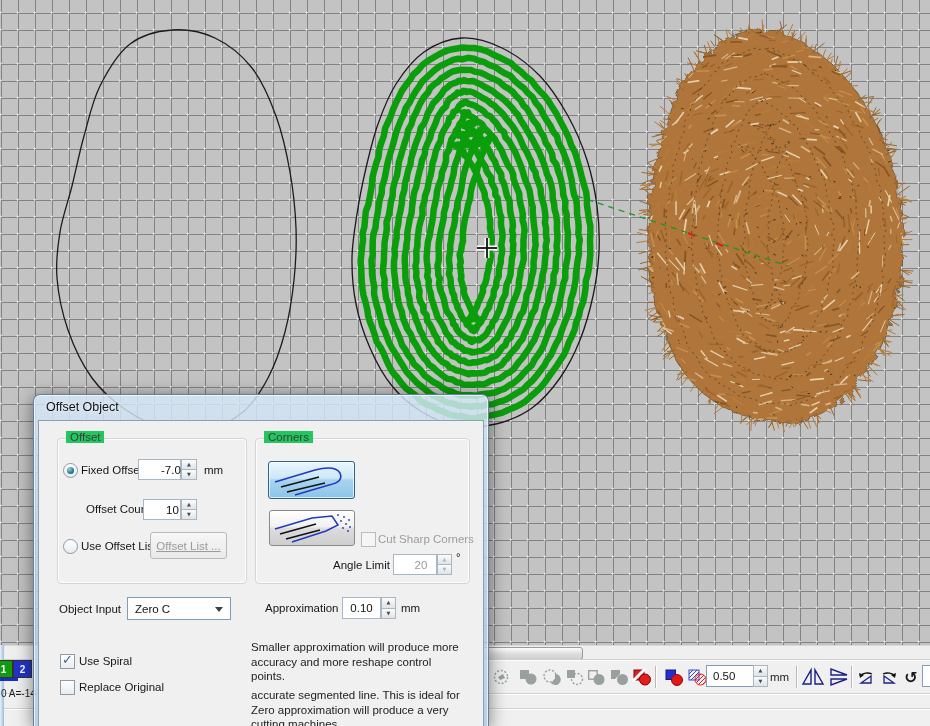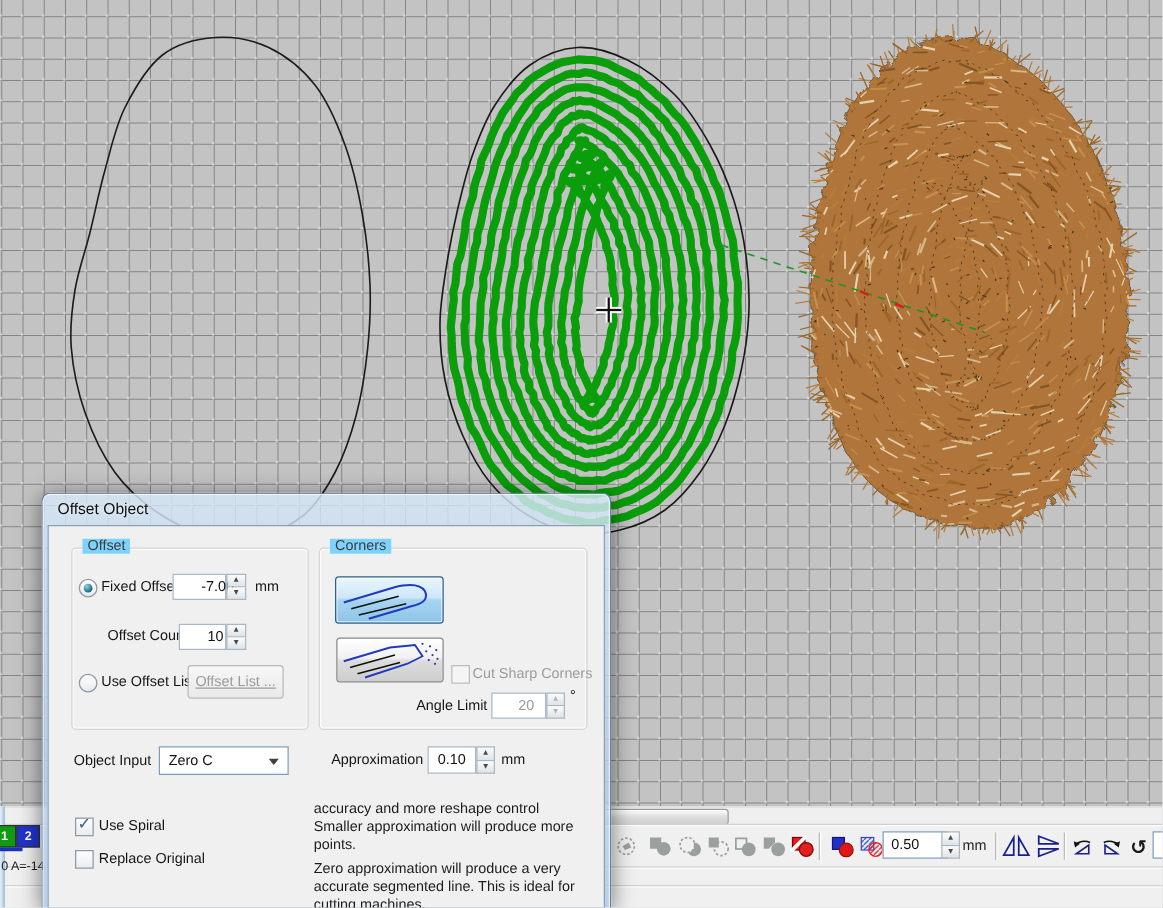--- a/index.html
+++ b/index.html
@@ -44,21 +44,21 @@
   
   #dialog{position:absolute;left:33px;top:394px;width:454px;height:332px;
     border:1px solid #62809e;border-bottom:none;border-radius:7px 7px 0 0;
     background:linear-gradient(rgba(214,232,248,.82),rgba(168,198,228,.78));
     box-shadow:0 3px 18px rgba(0,0,0,.5), inset 0 0 0 1px rgba(255,255,255,.65);}
   #dialog-title{position:absolute;left:12px;top:5px;font-size:12.5px;color:#101010;
     text-shadow:0 0 4px rgba(255,255,255,.9);}
   #dialog-client{position:absolute;left:4px;right:4px;top:25px;bottom:0;background:#f0f0f0;
     border:1px solid #8ba0b5;}
   .grp{position:absolute;border:1px solid #d5d5d5;border-radius:4px;box-shadow:inset 0 0 0 1px #fdfdfd;}
-  .grp-label{position:absolute;top:-8px;left:8px;background:#7dd3fc;padding:0 4px;font-size:11.5px;color:#3c3c3c;}
+  .grp-label{position:absolute;top:-8px;left:8px;background:#22c55e;padding:0 4px;font-size:11.5px;color:#3c3c3c;}
   .lbl{position:absolute;font-size:11.5px;color:#161616;white-space:nowrap;}
   .lbl.dis{color:#9c9c9c;}
   .fld{position:absolute;background:#fff;border:1px solid #a6b8c8;font-size:11.5px;color:#111;
     display:flex;align-items:center;padding-left:22px;box-sizing:border-box;}
   .fld.dis{color:#9b9b9b;}
   .vspin{position:absolute;display:flex;flex-direction:column;box-sizing:border-box;}
   .vspin .sb{flex:1;border:1px solid #aab6c0;background:linear-gradient(#fbfbfb,#dfe4e8);
     font-size:5px;line-height:5px;color:#4a4a4a;display:flex;align-items:center;justify-content:center;
     font-family:"DejaVu Sans",sans-serif;}
   .vspin .sb + .sb{border-top:none;}
@@ -1312,24 +1312,24 @@
         <div class="sb">▼</div>
       </div>
       <div class="lbl" style="left:362px;top:181px">mm</div>
 
       <div class="cb checked" style="left:21px;top:233px"></div>
       <div class="lbl" style="left:40px;top:234px">Use Spiral</div>
       <div class="cb" style="left:21px;top:259px"></div>
       <div class="lbl" style="left:40px;top:260px">Replace Original</div>
 
       <div class="info" style="left:212px;top:219px;width:228px">
+        <div>Smaller approximation will produce more</div>
         <div>accuracy and more reshape control</div>
-        <div>Smaller approximation will produce more</div>
         <div>points.</div>
       </div>
       <div class="info" style="left:212px;top:267px;width:228px">
+        <div>accurate segmented line. This is ideal for</div>
         <div>Zero approximation will produce a very</div>
-        <div>accurate segmented line. This is ideal for</div>
         <div>cutting machines.</div>
       </div>
     </div>
   </div>
 </div>
 
 </body></html>

